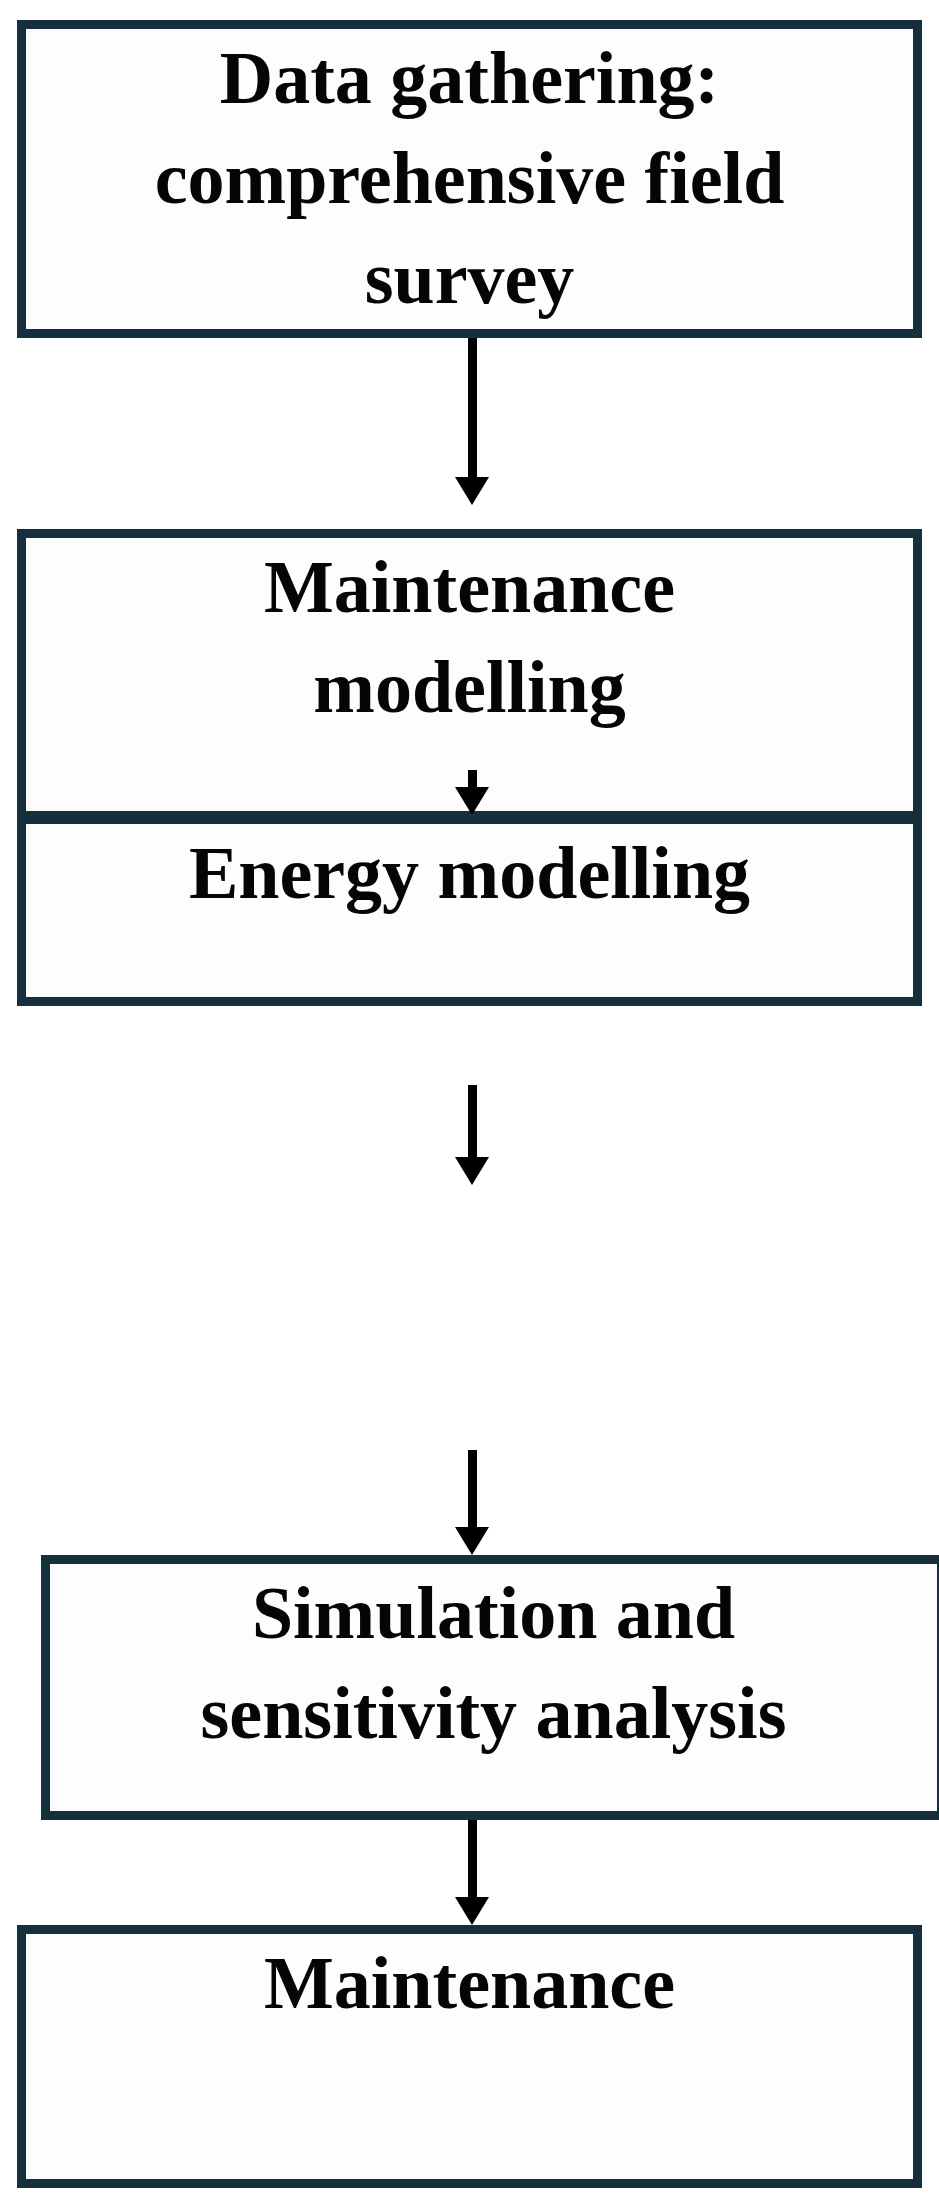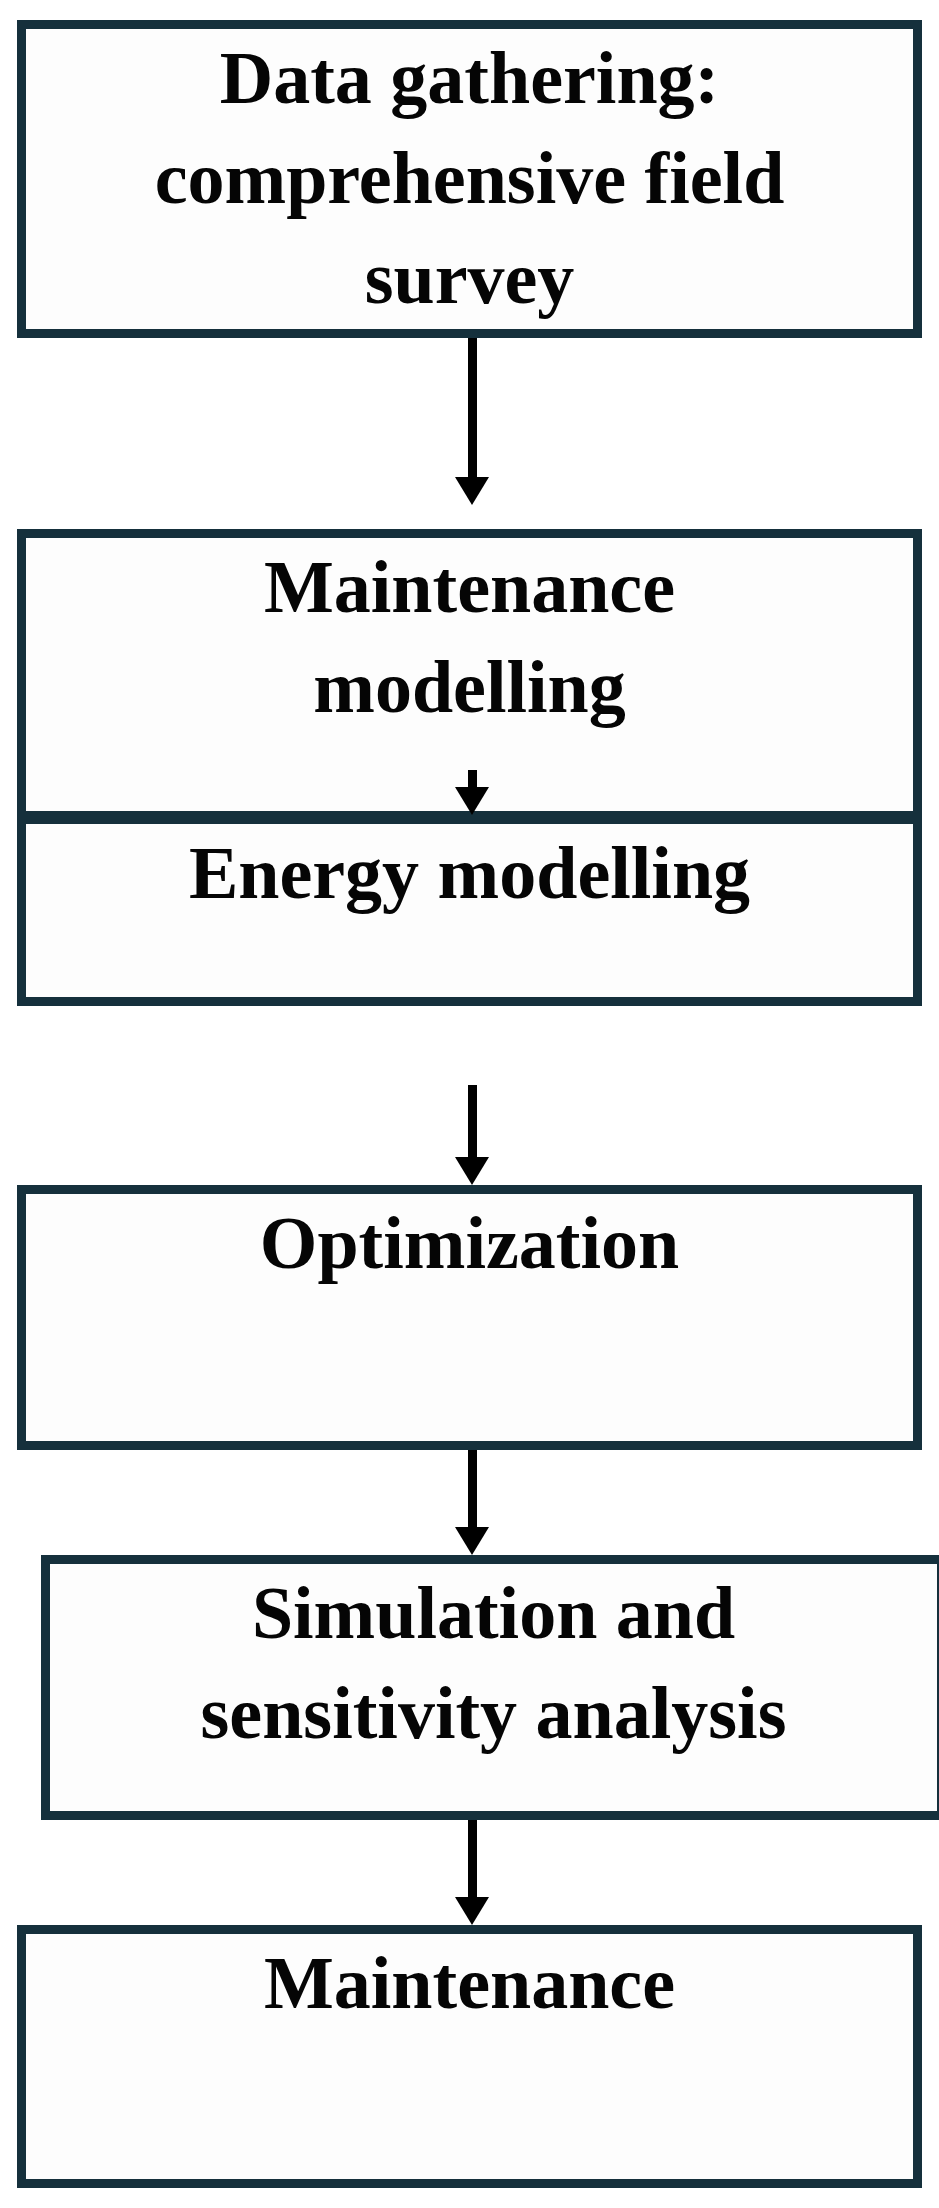--- a/index.html
+++ b/index.html
@@ -103,23 +103,20 @@
 
   <div class="step-box box-3">
     <div class="step-label">Energy modelling</div>
   </div>
 
   <div class="arrow arrow-3">
     <div class="arrow-line"></div>
     <div class="arrow-head"></div>
   </div>
 
-  <div class="step-box box-4">
-    <div class="step-label">Optimization</div>
-  </div>
 
   <div class="arrow arrow-4">
     <div class="arrow-line"></div>
     <div class="arrow-head"></div>
   </div>
 
   <div class="step-box box-5">
     <div class="step-label">Simulation and
 sensitivity analysis</div>
   </div>

